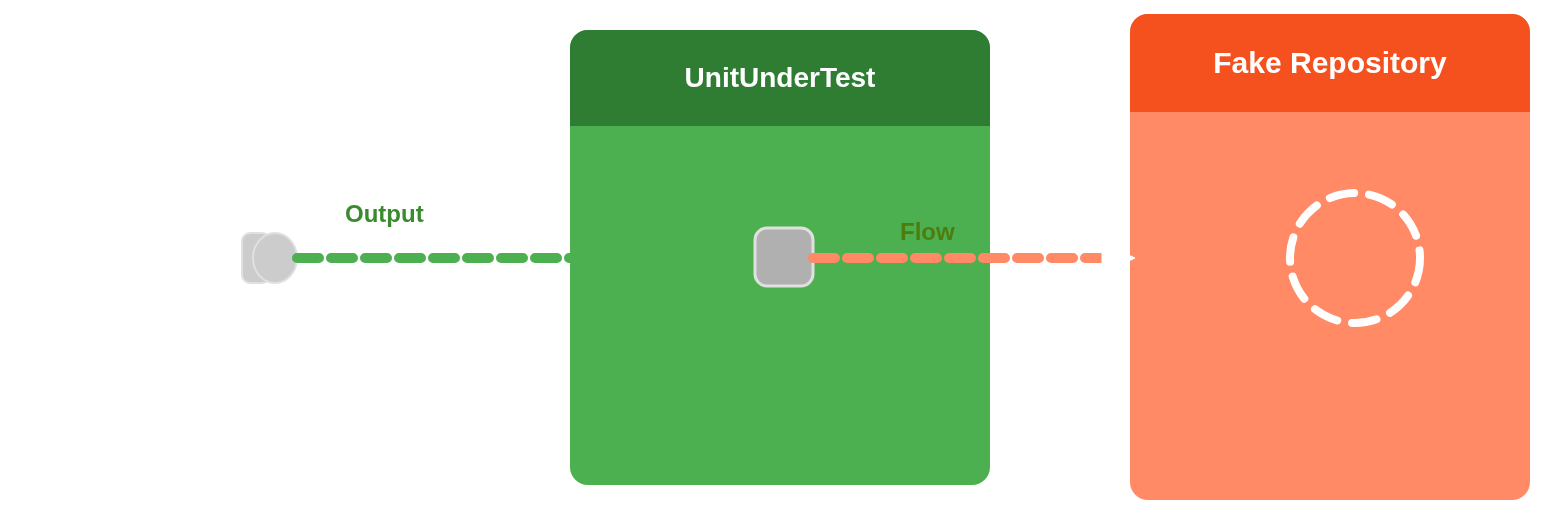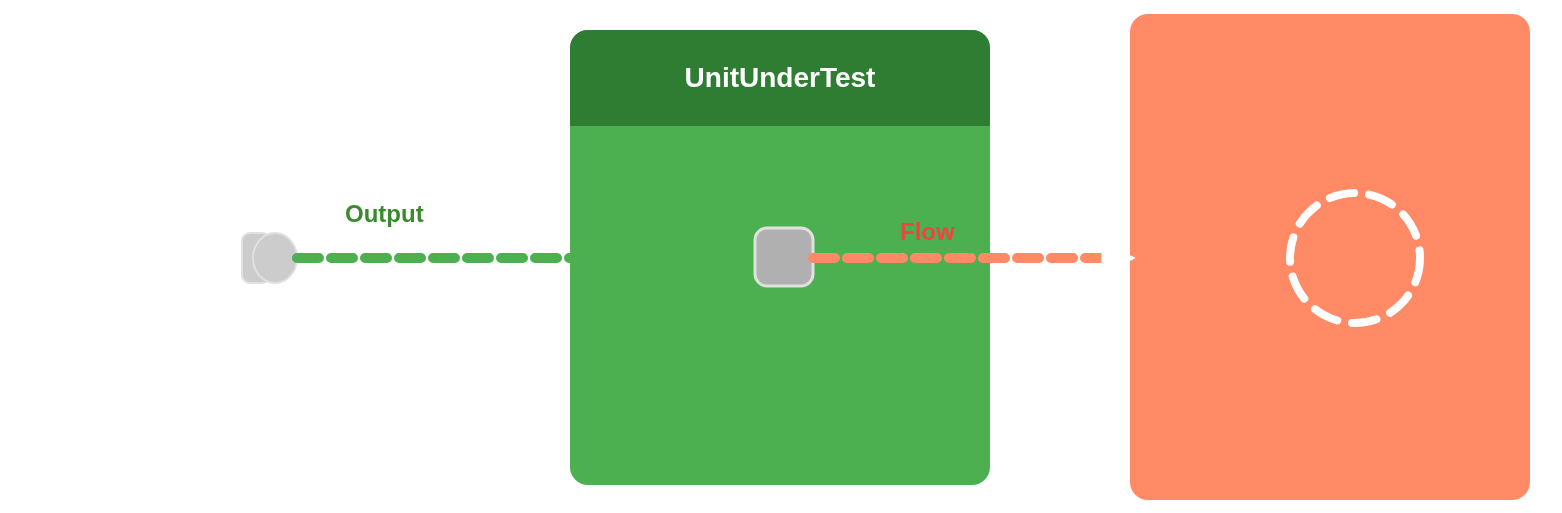--- a/index.html
+++ b/index.html
@@ -105,35 +105,36 @@
       font-weight: 600;
       color: #3a8a2e;
     }
 
     .label-flow {
       position: absolute;
       top: 218px;
       left: 900px;
       font-size: 24px;
       font-weight: 700;
-      color: #ef4444;
+      color: #4d7c0f;
     }
   </style>
 </head>
 <body>
 
 <div class="diagram">
 
 
   <div class="box box-unit">
     <div class="box-header">UnitUnderTest</div>
     <div class="box-body"></div>
   </div>
 
   <div class="box box-fake">
+    <div class="box-header">Fake Repository</div>
     <div class="box-body"></div>
   </div>
 
   <div class="label-output">Output</div>
   <div class="label-flow">Flow</div>
 
   <svg class="svg-overlay">
 
     <g>
 

